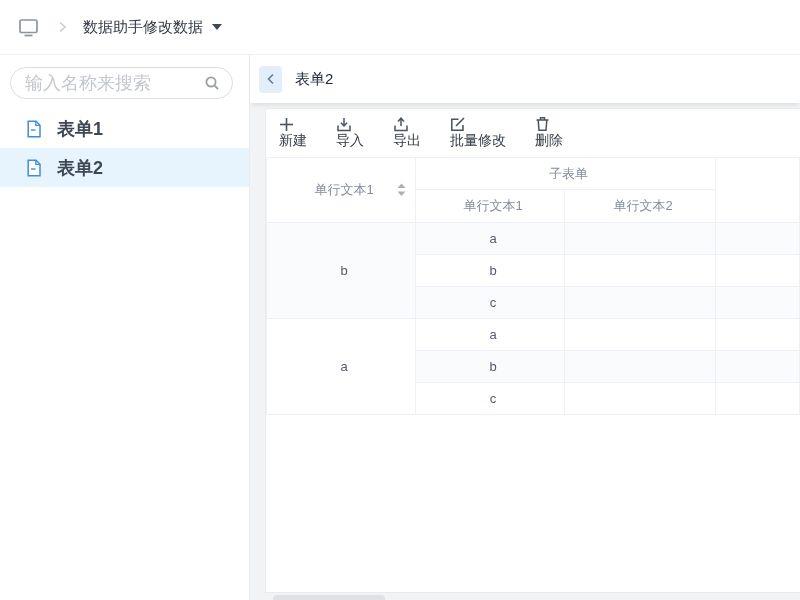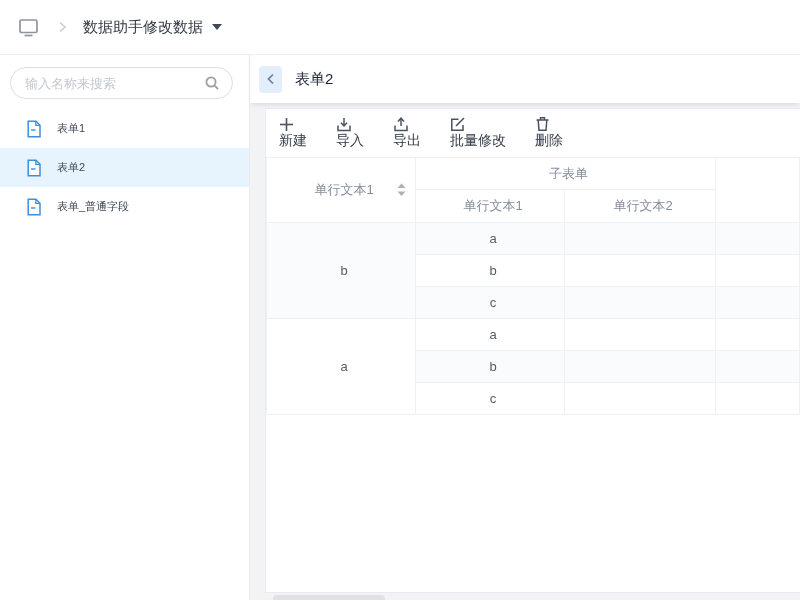--- a/index.html
+++ b/index.html
@@ -13,28 +13,28 @@
   .topbar .crumb-sep { color:#c3cdd9; font-size:15px; margin:0 14px 0 16px; display:flex; }
   .topbar .app-title { font-size:15px; color:#333a45; display:flex; align-items:center; cursor:pointer; }
   .caret-down { width:0; height:0; border-left:5px solid transparent; border-right:5px solid transparent;
     border-top:6px solid #3f4856; margin-left:9px; }
 
   
   .sidebar { position:absolute; left:0; top:55px; width:250px; height:545px; background:#fff;
     border-right:1px solid #e9ebee; z-index:10; }
   .search-wrap { position:relative; margin:12px 16px 10px 10px; }
   .search-wrap input { width:100%; height:32px; border:1px solid #dcdee2; border-radius:16px;
-    padding:0 34px 0 14px; font-size:13px; color:#495060; outline:none; background:#fff; }
+    padding:0 34px 0 14px; font-size:18px; color:#495060; outline:none; background:#fff; }
   .search-wrap input::placeholder { color:#c2c7cf; }
   .search-icon { position:absolute; right:13px; top:8px; }
   .nav-list { margin-top:10px; }
   .nav-item { height:39px; display:flex; align-items:center; padding-left:26px; cursor:pointer; }
   .nav-item.active { background:#e7f4fd; }
   .nav-item .doc-icon { margin-right:15px; display:flex; }
-  .nav-item .nav-label { font-size:11px; color:#3f4756; }
+  .nav-item .nav-label { font-size:18px; color:#3f4756;font-weight:bold; }
 
   
   .main-bg { position:absolute; left:250px; top:55px; right:0; bottom:0; background:#f1f3f5; }
   .main-header { position:absolute; left:250px; top:55px; right:0; height:48px; background:#fff;
     display:flex; align-items:center; padding-left:9px; z-index:20;
     box-shadow:0 3px 5px -2px rgba(70,90,110,0.18); }
   .back-btn { width:23px; height:27px; background:#e2eef9; border-radius:4px; display:flex;
     align-items:center; justify-content:center; cursor:pointer; }
   .view-title { font-size:15px; color:#1c2538; margin-left:13px; }
 
@@ -112,30 +112,20 @@
     <div class="nav-item active">
       <span class="doc-icon">
         <svg width="16" height="18" viewBox="0 0 16 18" fill="none">
           <path d="M2.2 1.2 H10 L14 5.2 V16.8 H2.2 Z" stroke="#3e8ede" stroke-width="1.5" fill="#fff"></path>
           <path d="M9.8 1.4 V5.4 H13.8" stroke="#3e8ede" stroke-width="1.3" fill="none"></path>
           <line x1="5" y1="10" x2="9.5" y2="10" stroke="#3e8ede" stroke-width="1.4"></line>
         </svg>
       </span>
       <span class="nav-label">表单2</span>
     </div>
-    <div class="nav-item">
-      <span class="doc-icon">
-        <svg width="16" height="18" viewBox="0 0 16 18" fill="none">
-          <path d="M2.2 1.2 H10 L14 5.2 V16.8 H2.2 Z" stroke="#3e8ede" stroke-width="1.5" fill="#fff"></path>
-          <path d="M9.8 1.4 V5.4 H13.8" stroke="#3e8ede" stroke-width="1.3" fill="none"></path>
-          <line x1="5" y1="10" x2="9.5" y2="10" stroke="#3e8ede" stroke-width="1.4"></line>
-        </svg>
-      </span>
-      <span class="nav-label">表单_普通字段</span>
-    </div>
   </div>
 </div>
 
 <div class="main-bg"></div>
 
 <div class="main-header">
   <span class="back-btn">
     <svg width="12" height="14" viewBox="0 0 12 14" fill="none">
       <polyline points="8,2.5 3.5,7 8,11.5" stroke="#66809e" stroke-width="1.7" fill="none"></polyline>
     </svg>

